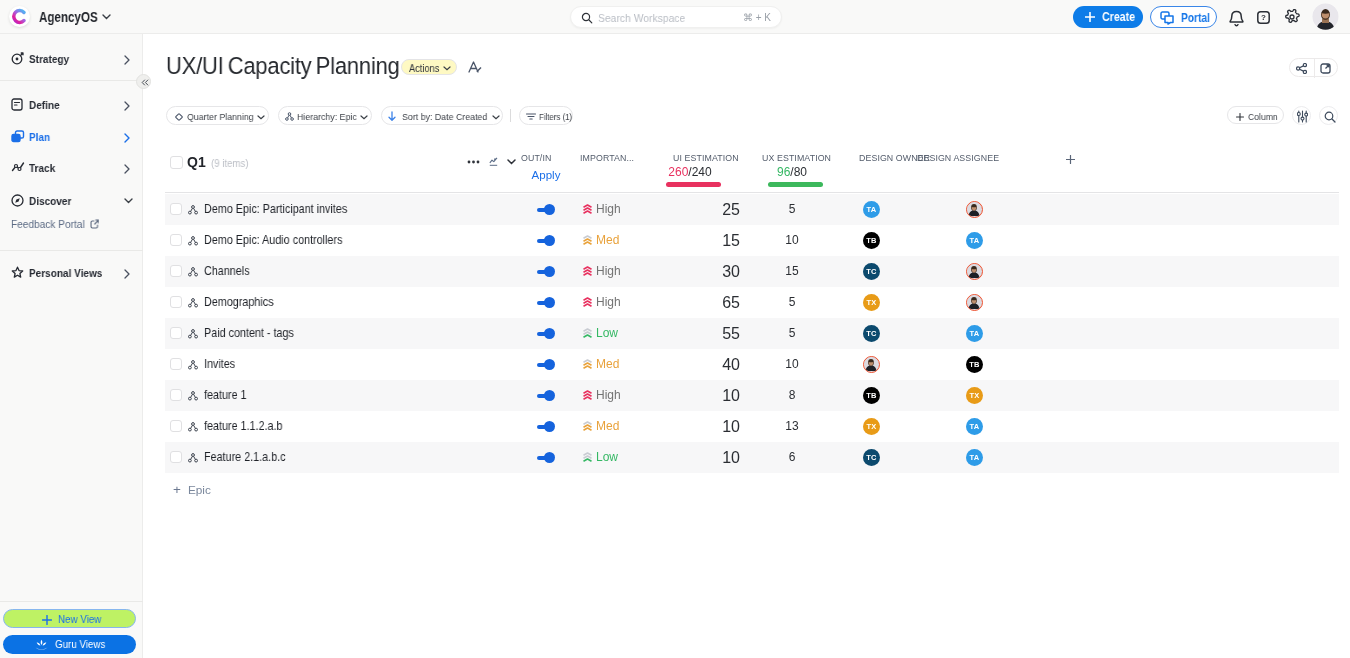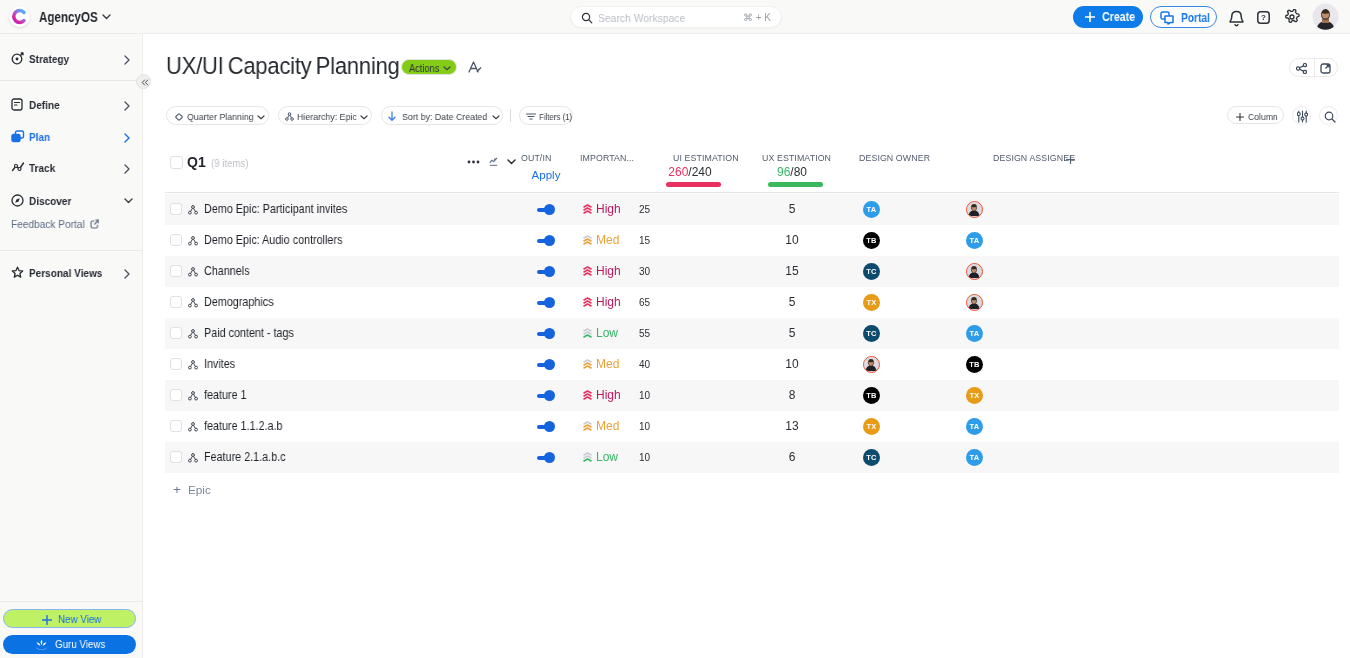--- a/index.html
+++ b/index.html
@@ -25,43 +25,43 @@
 .nav.blue .lb{color:#1b6fe8}
 .sdiv{position:absolute;left:0;width:143px;height:1px;background:#e9e9e7}
 #fportal{position:absolute;left:11px;top:218px;font-size:11px;color:#5c6b84;transform:scale3d(.92,1,1);will-change:transform;transform-origin:0 50%;white-space:nowrap}
 #collapse{position:absolute;left:136px;top:74px;width:15px;height:15px;border-radius:50%;background:#efefed;border:1px solid #e2e2e0;z-index:6}
 .btn-newview{position:absolute;left:3px;top:609px;width:133px;height:19px;border:1px solid #87b6ee;border-radius:10px;background:#bef264;z-index:6}
 .btn-newview span{position:absolute;left:54px;top:2.5px;font-size:11.5px;color:#1b6fe8;transform:scale3d(.85,1,1);will-change:transform;transform-origin:0 50%;white-space:nowrap}
 .btn-guru{position:absolute;left:3px;top:635px;width:133px;height:19px;border-radius:10px;background:#0b72e4;z-index:6}
 .btn-guru span{position:absolute;left:52px;top:3px;font-size:11.5px;color:#fff;transform:scale3d(.85,1,1);will-change:transform;transform-origin:0 50%;white-space:nowrap}
 
 #title{position:absolute;left:166px;top:52px;font-size:24.5px;font-weight:500;color:#26292e;letter-spacing:-.2px;word-spacing:-2px;transform:scale3d(.895,1,1);will-change:transform;transform-origin:0 50%;white-space:nowrap}
-.pill{position:absolute;background:#84cc16;border:1px solid #e4e4e6;border-radius:10px;font-size:11.3px;color:#30343b}
+.pill{position:absolute;background:#fef9c3;border:1px solid #e4e4e6;border-radius:10px;font-size:11.3px;color:#30343b}
 #actions{left:401px;top:59px;width:56px;height:16px;border-radius:8px}
 #actions span{position:absolute;left:7px;top:2px;font-size:10.5px;transform:scale3d(.88,1,1);will-change:transform;transform-origin:0 50%}
 #sharepill{position:absolute;left:1289px;top:58px;width:49px;height:19px;border:1px solid #eceaea;border-radius:10px;background:#fff}
 #sharepill .d{position:absolute;left:24px;top:0;width:1px;height:19px;background:#eceaea}
 .tpill{position:absolute;top:106px;height:19px;background:#fff;border:1px solid #e6e6e8;border-radius:9.5px;font-size:9.8px;color:#3f434a}
 .tpill .tx{position:absolute;top:4px;white-space:nowrap;transform:scale3d(.9,1,1);will-change:transform;transform-origin:0 50%}
 #colpill{position:absolute;left:1227px;top:106px;width:57px;height:18px;background:#fff;border:1px solid #e6e6e8;border-radius:9px}
 #colpill span{position:absolute;left:20px;top:3.5px;font-size:9.8px;color:#3f434a;transform:scale3d(.88,1,1);will-change:transform;transform-origin:0 50%}
 .cir{position:absolute;top:106px;width:19px;height:19px;border-radius:50%;background:#fff;border:1px solid #ececee}
 
 #ghead{position:absolute;left:165px;top:146px;width:1174px;height:47px;border-bottom:1px solid #e4e4e6;background:#fff}
 .hlabel{position:absolute;top:7px;font-size:8.8px;font-weight:500;color:#535c6b;letter-spacing:.1px;white-space:nowrap}
 .cb{position:absolute;border:1px solid #e0e0e2;border-radius:3px;background:#fff}
 .row{position:absolute;left:165px;width:1174px;height:31px}
 .row.g{background:#f7f7f8}
 .row .rt{position:absolute;left:39px;top:0;line-height:31px;font-size:12.4px;color:#1f2228;letter-spacing:0;transform:scale3d(.87,1,1);will-change:transform;transform-origin:0 50%;white-space:nowrap}
 .tgl{position:absolute;left:372px;top:13.5px;width:12px;height:4px;background:#1563dd;border-radius:2px}
 .tgl::after{content:'';position:absolute;right:-5.5px;top:-3.5px;width:11px;height:11px;border-radius:50%;background:#1563dd}
 .imp{position:absolute;left:431px;top:0;line-height:31px;font-size:12px;font-weight:500}
-.hi{color:#be185d}.me{color:#e9a23b}.lo{color:#35b864}
+.hi{color:#737373}.me{color:#e9a23b}.lo{color:#35b864}
 .iic{position:absolute;left:417px;top:10px}
-.v1{position:absolute;left:474px;width:60px;text-align:left;line-height:31px;font-size:10px;color:#2b2e33}
+.v1{position:absolute;left:515px;width:60px;text-align:right;line-height:31px;font-size:16px;color:#2b2e33}
 .v2{position:absolute;left:597px;width:60px;text-align:center;line-height:31px;font-size:12px;color:#2b2e33}
 .av{position:absolute;top:7px;width:17px;height:17px;border-radius:50%;color:#fff;font-size:7.5px;font-weight:bold;text-align:center;line-height:17px;letter-spacing:.2px}
 .a1{left:698px}.a2{left:801px}
 .cA{background:#2e9ce8}.cB{background:#000000}.cC{background:#0c4a6e}.cX{background:#e89b17}
 .photo{position:absolute;top:7px;width:17px;height:17px;border-radius:50%;border:1.5px solid #f0512e;overflow:hidden;background:#dcdae0}
 #epicadd{position:absolute;left:173px;top:482px;font-size:11.8px;color:#7a879c}
 </style>
 </head>
 <body>
 
@@ -325,21 +325,21 @@
       <path d="M0.8 8.3h7.4" stroke="#5a6b85" stroke-width="1"></path>
     </svg>
   <svg class="abs" style="left:342px;top:12.5px" width="9" height="6" viewBox="0 0 9 6">
       <path d="M1 1l3.5 3.5L8 1" fill="none" stroke="#2f333a" stroke-width="1.5" stroke-linecap="round"></path>
     </svg>
   <span class="hlabel" style="left:356px;width:50px;text-align:left">OUT/IN</span>
   <span class="hlabel" style="left:415px">IMPORTAN...</span>
   <span class="hlabel" style="left:508px;width:60px;text-align:right">UI ESTIMATION</span>
   <span class="hlabel" style="left:597px;width:60px;text-align:center">UX ESTIMATION</span>
   <span class="hlabel" style="left:694px;width:60px;text-align:center">DESIGN OWNER</span>
-  <span class="hlabel" style="left:828px;width:80px;text-align:left">DESIGN ASSIGNEE</span>
+  <span class="hlabel" style="left:752px;width:80px;text-align:left">DESIGN ASSIGNEE</span>
   <svg class="abs" style="left:901px;top:9px" width="9" height="9" viewBox="0 0 9 9">
       <path d="M4.5 0.5v8M0.5 4.5h8" stroke="#5a6578" stroke-width="1.2" stroke-linecap="round"></path>
     </svg>
   <span class="abs" style="left:356px;top:23px;width:50px;text-align:center;font-size:11.5px;color:#1b6fe8">Apply</span>
   <span class="abs" style="left:495px;top:19px;width:60px;text-align:center;font-size:12px;color:#2b2e33"><b style="font-weight:normal;color:#e8315f">260</b>/240</span>
   <span class="abs" style="left:597px;top:19px;width:60px;text-align:center;font-size:12px;color:#2b2e33"><b style="font-weight:normal;color:#35b864">96</b>/80</span>
   <span class="abs" style="left:501px;top:36px;width:55px;height:5px;border-radius:2.5px;background:#e8315f"></span>
   <span class="abs" style="left:603px;top:36px;width:55px;height:5px;border-radius:2.5px;background:#3cb85c"></span>
 </div>
 

